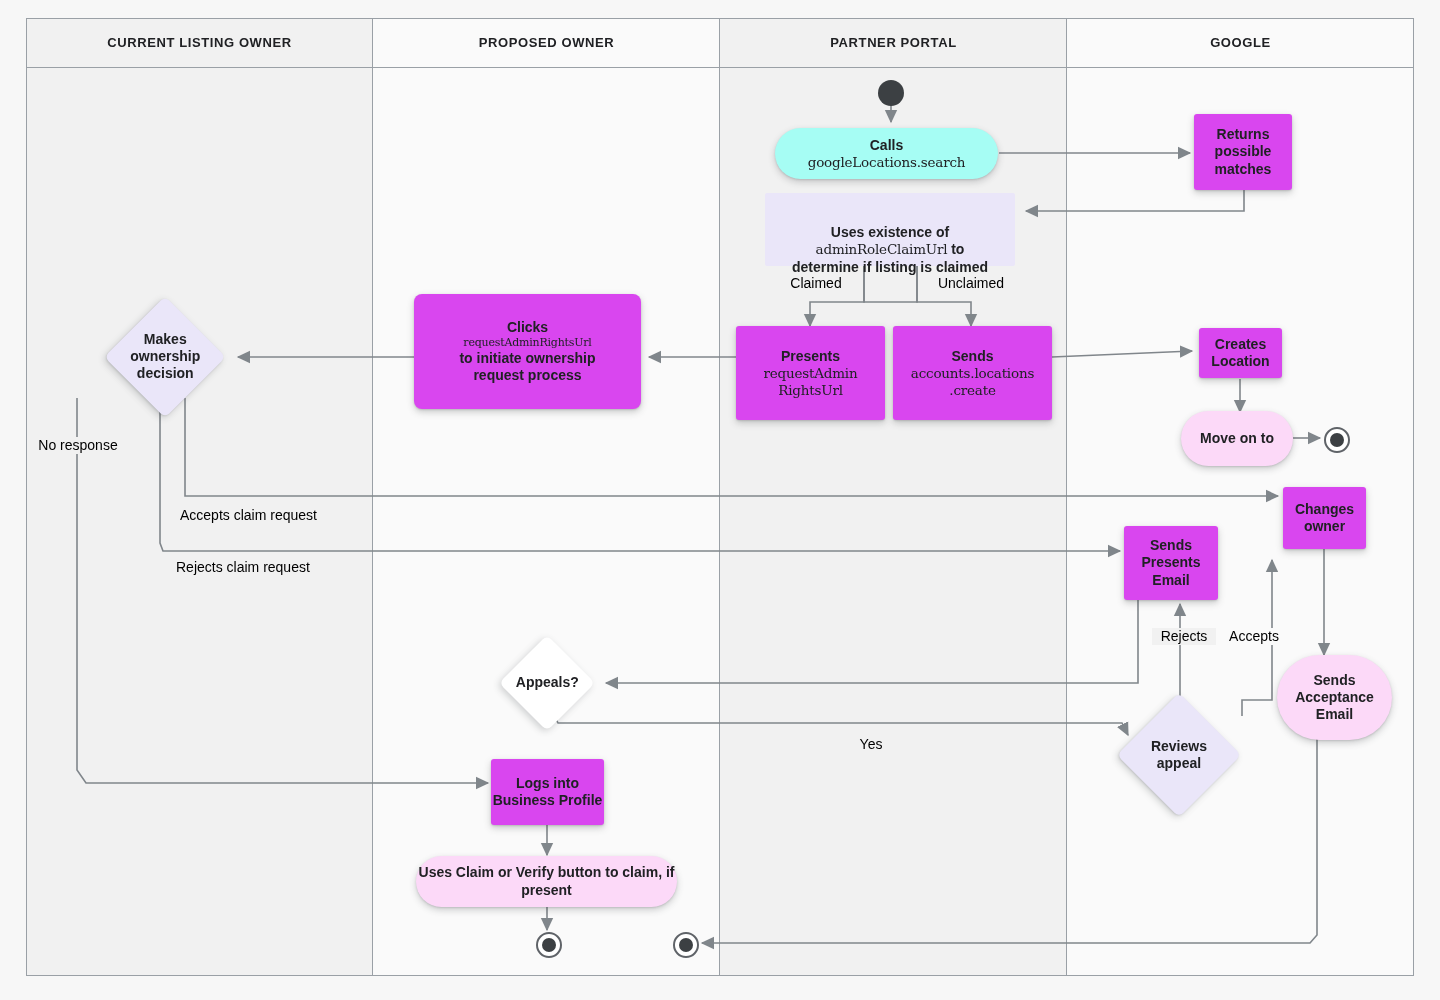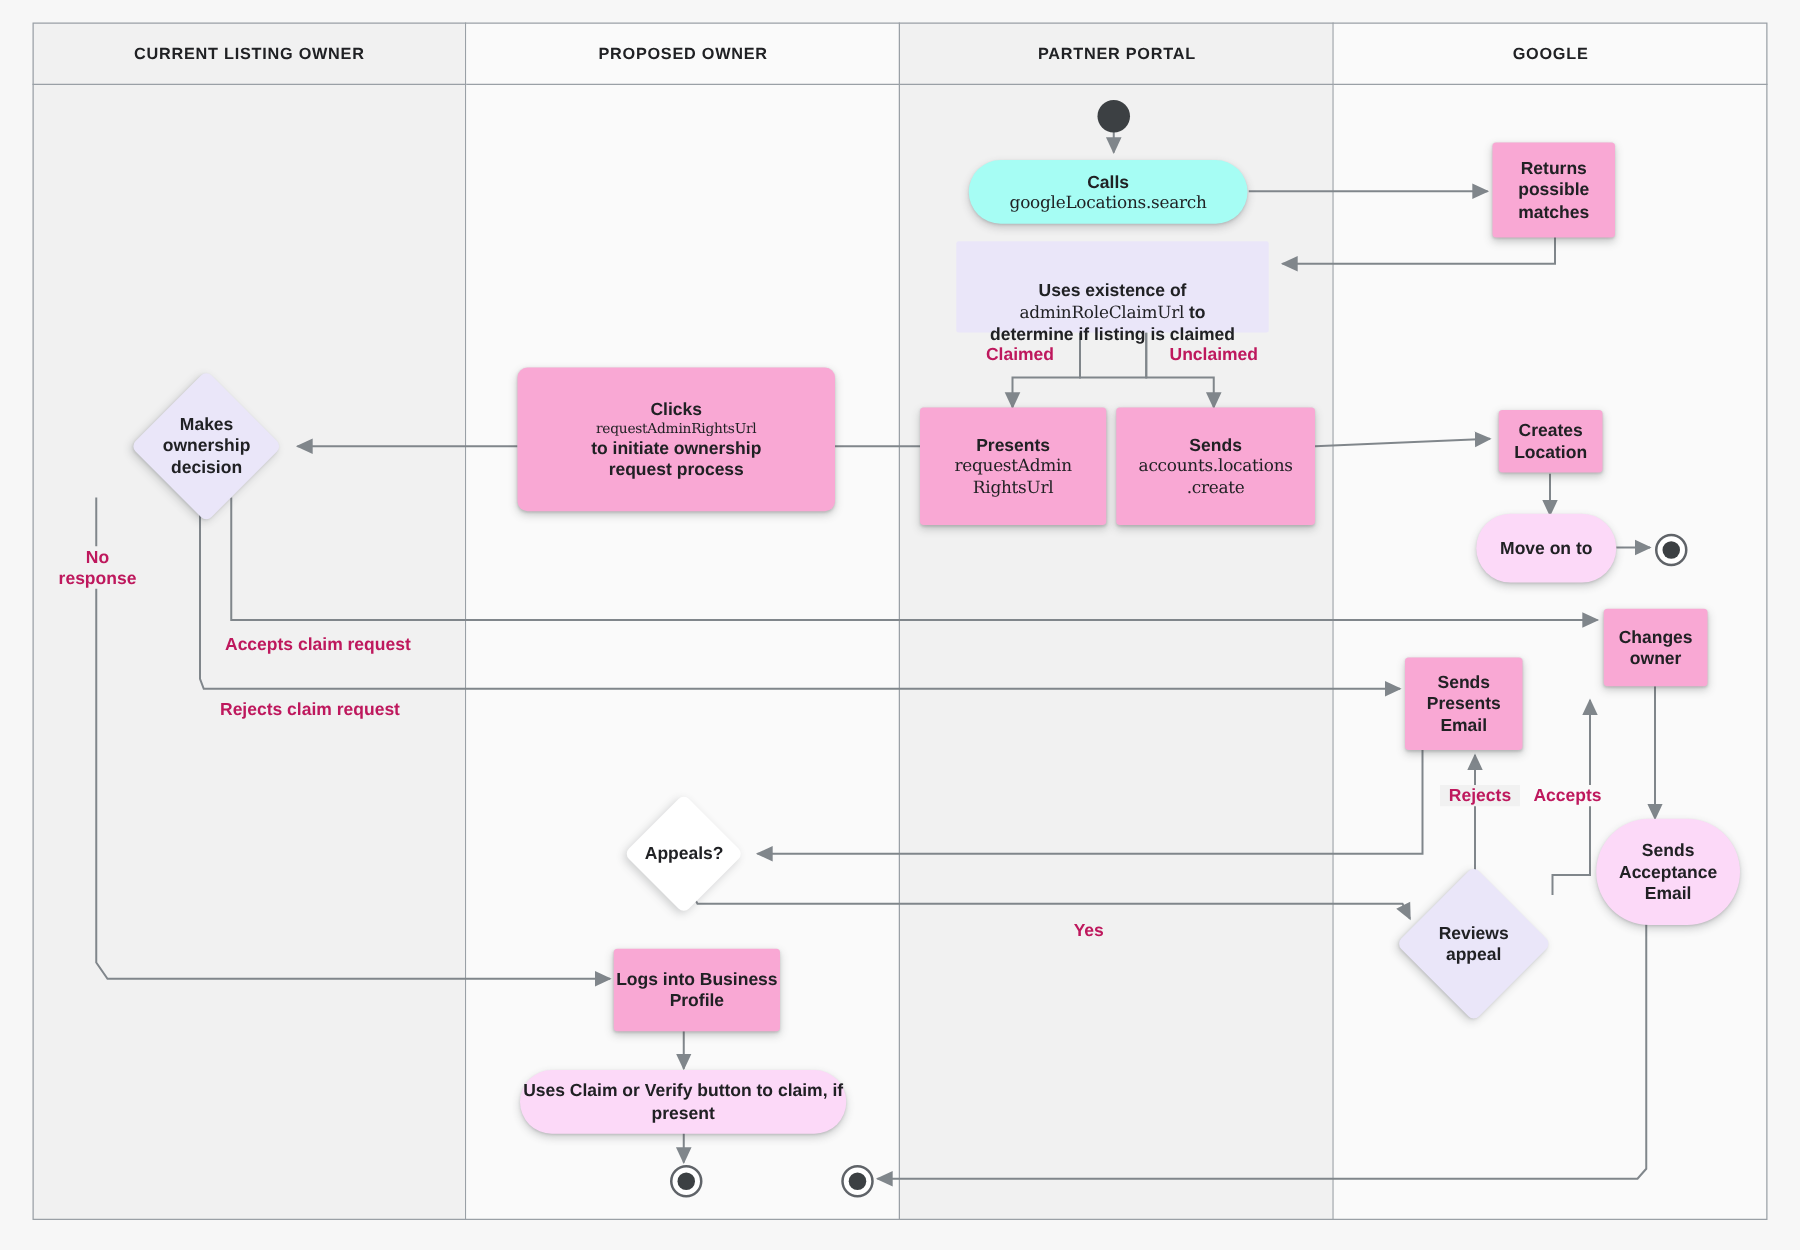--- a/index.html
+++ b/index.html
@@ -17,37 +17,37 @@
   .lane-head{position:absolute;top:18px;height:50px;box-sizing:border-box;
     border-bottom:1px solid #9aa0a6;display:flex;align-items:center;justify-content:center;}
   .lane-head span{font-size:13px;font-weight:700;letter-spacing:.6px;color:#202124;}
 
   svg.wires{position:absolute;left:0;top:0;width:1440px;height:1000px;pointer-events:none;}
 
   
   .node{position:absolute;box-sizing:border-box;display:flex;align-items:center;
     justify-content:center;text-align:center;color:#202124;z-index:5;}
   .node .t{line-height:1.22;}
-  .rect{background:#f9a8d4;border-radius:3px;
+  .rect{background:#d946ef;border-radius:3px;
     box-shadow:0 3px 7px rgba(60,64,67,.26),0 1px 2px rgba(60,64,67,.18);}
   .rect.soft{border-radius:8px;}
   .pill{border-radius:999px;box-shadow:0 3px 7px rgba(60,64,67,.24),0 1px 2px rgba(60,64,67,.16);}
   .cyan{background:#a6fdf4;}
   .pink{background:#fcd9f8;}
   .lav{background:#eae6f9;}
   .lav-plain{background:#eae6f9;border-radius:2px;}
   .diamond{transform:rotate(45deg);border-radius:6px;}
   .diamond .t{transform:rotate(-45deg);width:150px;}
   .diamond.shadow{box-shadow:0 3px 7px rgba(60,64,67,.22),0 1px 2px rgba(60,64,67,.14);}
 
   .b{font-weight:700;}
   .mono{font-family:"DejaVu Serif",serif;font-weight:400;letter-spacing:-0.2px;}
 
   
-  .elabel{position:absolute;font-size:14px;font-weight:700;color:#be185d;
+  .elabel{position:absolute;font-size:14px;font-weight:400;color:#000000;
     z-index:6;line-height:1.2;text-align:center;}
   .elabel.bg{background:#f1f1f1;}
 
   
   .start-dot{position:absolute;width:26px;height:26px;border-radius:50%;background:#3c4043;z-index:6;}
   .end-dot{position:absolute;width:22px;height:22px;border-radius:50%;border:2px solid #5f6368;
     background:#fff;z-index:6;}
   .end-dot::after{content:"";position:absolute;left:4px;top:4px;width:14px;height:14px;
     border-radius:50%;background:#3c4043;}
 </style>
@@ -161,21 +161,21 @@
   </div>
 
   <div class="node rect" style="left:736px;top:326px;width:149px;height:94px;">
     <div class="t" style="font-size:14px;">
       <div class="b">Presents</div>
       <div class="mono" style="font-size:13.5px;">requestAdmin</div>
       <div class="mono" style="font-size:13.5px;">RightsUrl</div>
     </div>
   </div>
 
-  <div class="node rect soft" style="left:414px;top:294px;width:254px;height:115px;">
+  <div class="node rect soft" style="left:414px;top:294px;width:227px;height:115px;">
     <div class="t" style="font-size:14px;">
       <div class="b">Clicks</div>
       <div class="mono" style="font-size:11px;">requestAdminRightsUrl</div>
       <div class="b">to initiate ownership</div>
       <div class="b">request process</div>
     </div>
   </div>
 
   <div class="node diamond lav shadow" style="left:122px;top:314px;width:86px;height:86px;">
     <div class="t b" style="font-size:14px;">Makes ownership decision</div>
@@ -204,21 +204,21 @@
   </div>
 
   <div class="node diamond lav shadow" style="left:1135px;top:711px;width:88px;height:88px;">
     <div class="t b" style="font-size:14px;">Reviews appeal</div>
   </div>
 
   <div class="node diamond" style="left:513px;top:649px;width:68px;height:68px;background:#ffffff;box-shadow:0 3px 7px rgba(60,64,67,.22);">
     <div class="t b" style="font-size:14px;">Appeals?</div>
   </div>
 
-  <div class="node rect" style="left:491px;top:759px;width:133px;height:66px;">
+  <div class="node rect" style="left:491px;top:759px;width:113px;height:66px;">
     <div class="t b" style="font-size:14px;">Logs into Business Profile</div>
   </div>
 
   <div class="node pill pink" style="left:416px;top:856px;width:261px;height:51px;">
     <div class="t b" style="font-size:14px;">Uses Claim or Verify button to claim, if present</div>
   </div>
 
   <div class="end-dot" style="left:536px;top:932px;"></div>
   <div class="end-dot" style="left:673px;top:932px;"></div>
 

